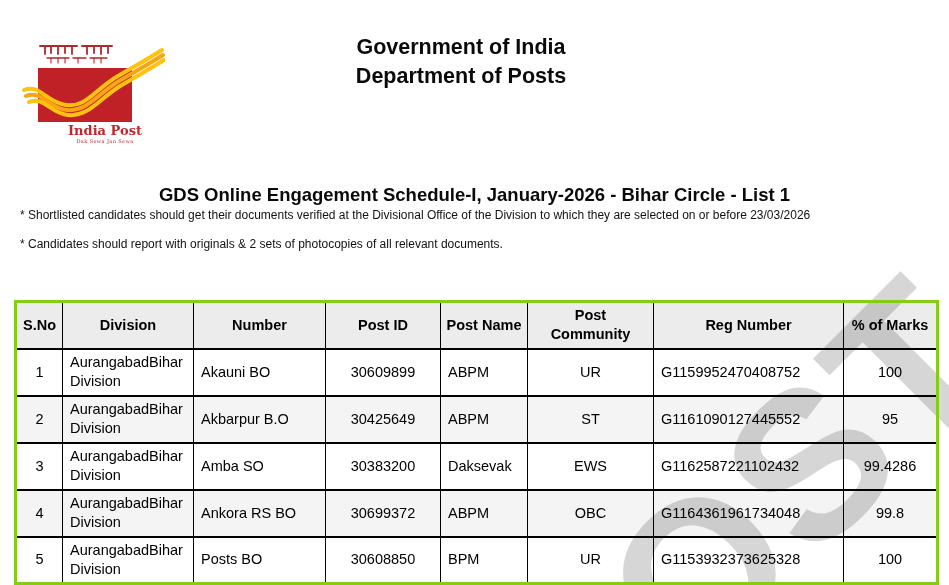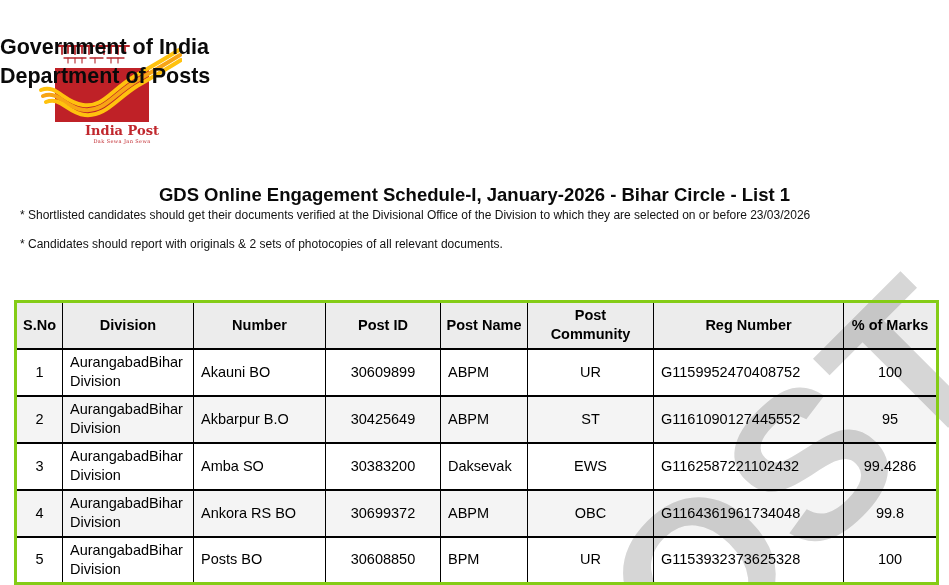--- a/index.html
+++ b/index.html
@@ -27,34 +27,35 @@
     white-space: nowrap;
     transform: rotate(-45deg);
     transform-origin: 0 0;
     user-select: none;
     pointer-events: none;
   }
 
   
   .logo-wrap {
     position: absolute;
-    left: 37px;
+    left: 20px;
     top: 38px;
     width: 145px;
     height: 108px;
     z-index: 3;
   }
 
   
   .gov-header {
     position: absolute;
     left: 0;
     right: 27px;
     top: 33px;
     z-index: 3;
+    text-align: center;
     font-size: 21.5px;
     font-weight: bold;
     line-height: 29px;
     color: #0a0a0a;
   }
 
   
   .doc-title {
     position: absolute;
     left: 0;

